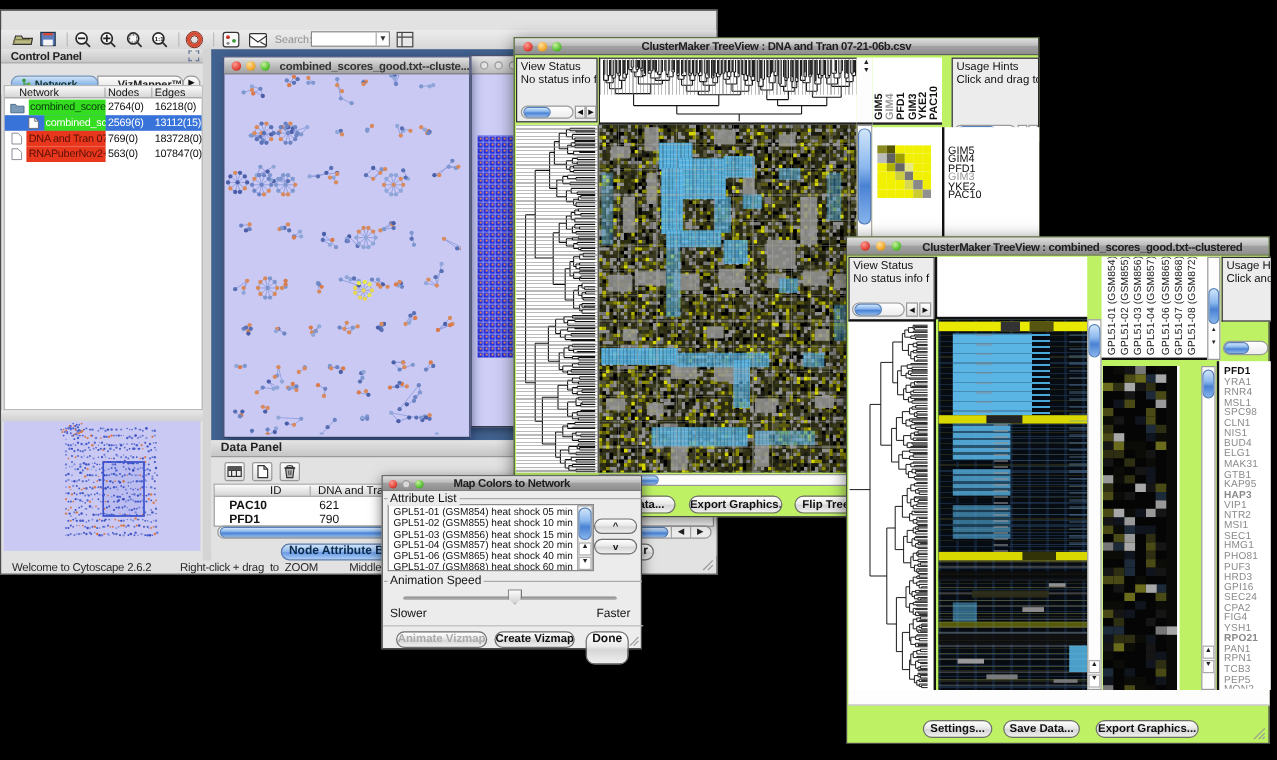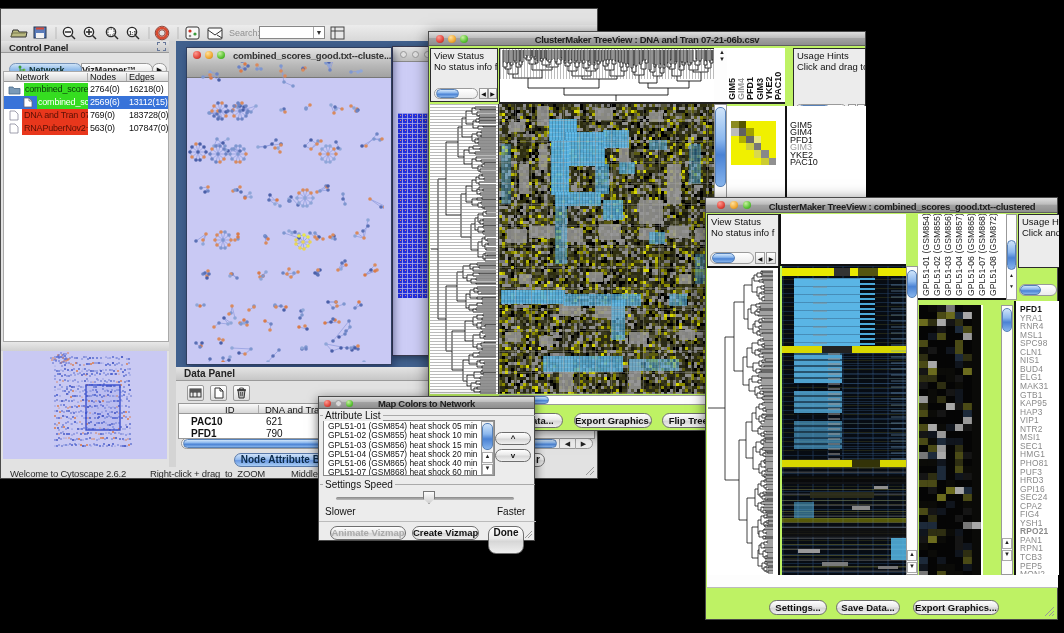--- a/index.html
+++ b/index.html
@@ -69,21 +69,21 @@
   <div class="abs" style="left:258px;top:1px;width:66px;height:13px;background:#fff;border:1px solid #888"></div>
   <div class="abs" style="left:312px;top:2px;width:11px;height:11px;font-size:7px;color:#333;text-align:center;line-height:11px;border-left:1px solid #aaa">▼</div>
  </div>
 
  <div class="abs" style="left:0px;top:32px;width:172px;height:12px;background:linear-gradient(#e4e4e4,#c6c6c6);border-bottom:1px solid #9a9a9a">
   <div class="abs" style="left:8px;top:1px;font-size:9.5px;font-weight:bold;color:#222;letter-spacing:-0.2px">Control Panel</div>
   <div class="abs" style="left:156px;top:1px;width:9px;height:9px;border:1px dashed #667799"></div>
  </div>
 
  <div class="abs" style="left:0px;top:44px;width:172px;height:26px;background:#e2e2e2">
-  <div class="abs" style="left:80px;top:10px;width:72px;height:13px;background:linear-gradient(#fdfdfd,#e0e0e0);border:1px solid #9a9a9a;border-radius:0 7px 7px 0;text-align:left;font-size:9px;font-weight:bold;color:#222;line-height:12px">VizMapper™</div>
+  <div class="abs" style="left:80px;top:10px;width:72px;height:13px;background:linear-gradient(#fdfdfd,#e0e0e0);border:1px solid #9a9a9a;border-radius:0 7px 7px 0;text-align:right;font-size:9px;font-weight:bold;color:#222;line-height:12px">VizMapper™</div>
   <div class="abs" style="left:8px;top:10px;width:73px;height:13px;background:linear-gradient(#cde2f7,#93bdea 50%,#7aaae2);border:1px solid #7795bb;border-radius:7px;text-align:center;font-size:9px;font-weight:bold;color:#133;line-height:12px">&nbsp;Network</div>
   <svg class="abs" style="left:16px;top:12px" width="10" height="10">
         <circle cx="3" cy="2" r="1.5" fill="#3a9a3a"></circle>
         <circle cx="3" cy="8" r="1.5" fill="#3a9a3a"></circle>
         <circle cx="7" cy="5" r="1.5" fill="#6ab84a"></circle>
         <path d="M3 2 L3 8 M3 5 L7 5" stroke="#3a9a3a" stroke-width="1" fill="none"></path>
       </svg>
   <div class="abs" style="left:151px;top:10px;width:15px;height:13px;background:linear-gradient(#fdfdfd,#e0e0e0);border:1px solid #9a9a9a;border-radius:7px;font-size:7px;line-height:12px;color:#111;text-align:center">▶</div>
  </div>
 
@@ -740,21 +740,21 @@
   <div class="abs" style="left:216px;top:5px;width:180px;height:310px;background:#cdcdf6;border:1px solid #3a3a50;box-shadow:0 2px 6px rgba(0,0,0,.4)">
    <div class="abs" style="left:0px;top:0px;width:100%;height:15px;background:linear-gradient(#e6e6e6,#bdbdbd);border-bottom:1px solid #888">
     <div class="tl" style="left:7px;top:4px;width:7px;height:7px;background:#e0e0e0;border:1px solid #999"></div>
     <div class="tl" style="left:19px;top:4px;width:7px;height:7px;background:#e0e0e0;border:1px solid #999"></div>
     <div class="tl" style="left:31px;top:4px;width:7px;height:7px;background:#e0e0e0;border:1px solid #999"></div>
    </div>
    <div class="abs" style="left:5px;top:66px;width:170px;height:185px;background-color:#2330dd;background-image:radial-gradient(circle 1px at 2.5px 2.5px,#e8885a 90%,rgba(0,0,0,0) 100%),repeating-linear-gradient(90deg,rgba(170,170,230,0) 0 4px,rgba(175,175,235,.8) 4px 5px),repeating-linear-gradient(0deg,rgba(170,170,230,0) 0 4px,rgba(175,175,235,.8) 4px 5px);background-size:5px 5px,5px 5px,5px 5px"></div>
   </div>
 
   <div class="abs" style="left:10px;top:6px;width:206px;height:318px;background:#c9c9f4;border:1px solid #2f3f5f;box-shadow:2px 3px 8px rgba(10,20,60,.5)">
-   <div class="abs" style="left:0px;top:0px;width:100%;height:30px;background:linear-gradient(#e2e2e2,#b8b8b8 60%,#a2a2a2);border-bottom:1px solid #777">
+   <div class="abs" style="left:0px;top:0px;width:100%;height:14px;background:linear-gradient(#e2e2e2,#b8b8b8 60%,#a2a2a2);border-bottom:1px solid #777">
     <div class="tl" style="left:6px;top:2.5px;width:8px;height:8px;background:radial-gradient(circle at 35% 30%,#ff9a90,#e0443a 60%,#9c2a20)"></div>
     <div class="tl" style="left:18px;top:2.5px;width:8px;height:8px;background:radial-gradient(circle at 35% 30%,#ffe09a,#f0a832 60%,#b07a1a)"></div>
     <div class="tl" style="left:30px;top:2.5px;width:8px;height:8px;background:radial-gradient(circle at 35% 30%,#c8f0a0,#58c232 60%,#3a8c20)"></div>
     <div class="abs" style="left:46px;top:1.5px;font-size:9.5px;font-weight:bold;color:#333;white-space:nowrap;letter-spacing:-0.2px">combined_scores_good.txt--cluste...</div>
    </div>
    <div class="abs" style="left:1px;top:14px;width:202px;height:302px;overflow:hidden">
           <svg width="196" height="300">
             <path d="M22 10L29 12M29 12L31 18M29 12L23 16M31 18L22 13M22 13L15 15M51 5L53 9M51 5L57 7M57 7L60 4M53 9L57 2M57 2L54 -1M69 7L73 7M73 7L69 3M93 4L93 9M93 9L97 14M93 4L96 20M96 20L105 24M115 6L117 6M117 6L115 7M115 6L115 8M142 8L141 3M142 8L138 1M142 8L141 0M142 8L146 -4M141 3L150 -5M173 9L170 10M173 9L163 10M22 51L29 52M29 52L31 55M29 52L21 51M29 52L30 49M21 51L38 50M47 44L45 48M47 44L50 45M50 45L53 43M53 43L52 44M68 44L63 50M68 44L55 48M63 50L59 51M59 51L56 45M63 50L51 43M96 47L97 50M97 50L93 48M118 47L118 46M118 47L122 43M146 51L148 47M146 51L143 43M146 51L147 45M147 45L154 47M168 49L169 47M168 49L166 46M166 46L163 44M163 44L170 48M168 49L169 49M26 84L29 77M26 84L40 77M29 77L37 84M26 84L35 81M52 89L46 87M52 89L40 89M46 87L38 88M70 85L77 85M77 85L84 82M84 82L88 78M70 85L93 82M93 83L90 86M90 86L92 90M90 86L87 86M123 87L117 84M117 84L123 78M123 87L130 79M123 87L133 79M123 78L129 82M152 87L150 86M152 87L148 80M174 84L178 84M174 84L186 77M186 77L192 78M186 77L194 77M178 84L189 72M20 129L17 130M17 130L20 125M20 125L13 126M45 129L49 128M49 128L53 130M49 128L47 128M47 128L52 125M62 131L57 135M57 135L63 135M57 135L57 136M82 133L81 138M81 138L89 138M81 138L87 142M82 133L92 144M103 135L101 137M101 137L101 139M101 139L102 139M103 135L110 143M129 130L132 129M129 130L138 124M132 129L140 128M132 129L139 125M138 124L140 124M155 132L155 137M155 132L157 142M182 137L193 145M193 145L197 145M197 145L206 151M193 145L210 154M182 137L217 154M18 172L15 178M18 172L15 182M18 172L8 179M50 172L50 177M50 172L50 175M50 177L47 178M77 174L77 174M77 174L78 175M78 175L80 177M77 174L78 181M104 171L111 172M111 172L111 176M104 171L107 170M107 170L101 169M111 176L96 171M127 175L122 171M127 175L127 171M127 171L131 175M131 175L129 177M127 171L135 177M146 174L147 177M146 174L145 173M145 173L144 176M146 174L142 175M167 174L176 176M176 176L169 171M176 176L175 169M175 169L180 164M176 176L180 158M19 214L15 212M19 214L20 209M15 212L17 211M19 214L19 216M19 216L21 212M49 216L44 212M49 216L43 212M44 212L42 214M78 210L72 215M72 215L73 217M78 210L75 214M73 217L71 211M75 214L75 214M106 211L103 215M106 211L99 212M103 215L95 211M99 212L101 207M103 215L110 210M129 212L132 208M132 208L130 213M132 208L130 209M129 212L127 211M129 212L130 208M153 207L154 201M154 201L150 208M150 208L158 203M153 207L157 199M177 213L183 208M177 213L189 208M177 213L187 203M177 213L187 209M16 243L12 244M12 244L9 243M44 244L43 251M43 251L41 252M44 244L47 256M66 244L66 245M66 245L61 248M87 244L87 243M87 243L88 245M87 244L93 244M87 244L98 245M98 245L96 248M113 249L115 248M115 248L114 253M114 253L112 256M145 246L140 240M140 240L148 240M145 246L149 244M140 240L148 240M145 246L156 242M167 246L173 243M167 246L171 240M26 265L31 261M31 261L40 262M40 262L36 256M36 256L43 261M52 261L56 261M56 261L53 262M56 261L59 263M56 261L59 260M52 261L56 258M77 259L83 262M83 262L82 268M111 265L119 267M119 267L117 264M137 261L143 260M137 261L147 258M147 258L145 257M137 261L151 260M161 259L162 265M162 265L158 269M162 265L157 272M157 272L151 275M161 259L145 279M13 284L12 285M12 285L14 281M12 285L8 281M33 281L35 278M35 278L31 277M63 287L57 292M57 292L51 291M63 287L44 286M91 288L85 294M85 294L80 300M114 287L118 285M118 285L114 286M118 285L118 287M138 282L144 289M144 289L153 286M138 282L159 286M166 285L170 287M166 285L167 286M166 285L170 284M170 284L164 288M170 287L163 286M18 309L24 303M18 309L22 297M40 302L35 300M35 300L35 296M35 300L41 298M40 302L42 295M69 304L66 309M69 304L62 310M66 309L62 306M62 306L71 303M62 310L80 307M99 307L107 306M99 307L106 303M107 306L112 307M124 309L116 315M116 315L118 316M116 315L119 320M148 307L151 313M148 307L159 312M175 305L179 306M175 305L176 300M175 305L173 305M23 318L26 317M23 318L23 321M23 318L16 319M26 317L18 315M23 321L19 316M49 324L55 324M49 324L53 326M49 324L50 328M55 324L51 332M49 324L49 328M73 325L77 323M73 325L80 320M80 320L77 316M77 323L70 315M77 316L72 314M99 326L107 325M107 325L113 331M113 331L111 331M99 326L117 331M107 325L118 335M128 318L122 322M122 322L122 325M128 318L123 331M122 322L127 333M123 331L124 339M154 323L152 325M152 325L159 329M154 323L159 331M159 329L156 334M26 336L19 334M19 334L24 336M24 336L17 338M54 342L57 347M54 342L64 345M81 339L77 337M77 337L75 338M81 339L79 342M79 342L72 343M77 337L66 347M108 344L105 346M108 344L99 347M99 347L93 349M108 344L96 346M129 339L120 338M129 339L128 337M129 339L128 333M158 343L164 345M158 343L157 345M157 345L156 348M177 336L180 335M180 335L178 331M21 357L16 356M21 357L20 359M16 356L20 355M21 357L22 351M45 361L50 354M45 361L41 350M50 354L50 349M73 354L73 351M73 354L73 350M73 354L71 349M93 358L97 354M97 354L100 351M115 352L123 350M115 352L119 344M115 352L119 344M119 344L119 345M143 360L139 359M143 360L145 357M163 352L161 352M163 352L156 355M161 352L163 350M156 355L168 353M32 49L40 49M40 49L38 54M32 49L38 54M38 54L34 57M32 49L34 57M34 57L30 57M32 49L30 57M30 57L26 54M32 49L26 54M26 54L24 49M32 49L24 49M24 49L26 44M32 49L26 44M26 44L30 41M32 49L30 41M30 41L34 41M32 49L34 41M34 41L38 44M32 49L38 44M38 44L40 49M52 49L60 49M60 49L58 54M52 49L58 54M58 54L54 57M52 49L54 57M54 57L50 57M52 49L50 57M50 57L46 54M52 49L46 54M46 54L44 49M52 49L44 49M44 49L46 44M52 49L46 44M46 44L50 41M52 49L50 41M50 41L54 41M52 49L54 41M54 41L58 44M52 49L58 44M58 44L60 49M10 90L18 90M18 90L16 95M10 90L16 95M16 95L12 98M10 90L12 98M12 98L8 98M10 90L8 98M8 98L4 95M10 90L4 95M4 95L2 90M10 90L2 90M2 90L4 85M10 90L4 85M4 85L8 82M10 90L8 82M8 82L12 82M10 90L12 82M12 82L16 85M10 90L16 85M16 85L18 90M30 92L38 92M38 92L36 97M30 92L36 97M36 97L32 100M30 92L32 100M32 100L28 100M30 92L28 100M28 100L24 97M30 92L24 97M24 97L22 92M30 92L22 92M22 92L24 87M30 92L24 87M24 87L28 84M30 92L28 84M28 84L32 84M30 92L32 84M32 84L36 87M30 92L36 87M36 87L38 92M50 92L58 92M58 92L56 97M50 92L56 97M56 97L52 100M50 92L52 100M52 100L48 100M50 92L48 100M48 100L44 97M50 92L44 97M44 97L42 92M50 92L42 92M42 92L44 87M50 92L44 87M44 87L48 84M50 92L48 84M48 84L52 84M50 92L52 84M52 84L56 87M50 92L56 87M56 87L58 92M140 92L148 92M148 92L146 97M140 92L146 97M146 97L142 100M140 92L142 100M142 100L138 100M140 92L138 100M138 100L134 97M140 92L134 97M134 97L132 92M140 92L132 92M132 92L134 87M140 92L134 87M134 87L138 84M140 92L138 84M138 84L142 84M140 92L142 84M142 84L146 87M140 92L146 87M146 87L148 92M35 178L43 178M43 178L41 183M35 178L41 183M41 183L37 186M35 178L37 186M37 186L33 186M35 178L33 186M33 186L29 183M35 178L29 183M29 183L27 178M35 178L27 178M27 178L29 173M35 178L29 173M29 173L33 170M35 178L33 170M33 170L37 170M35 178L37 170M37 170L41 173M35 178L41 173M41 173L43 178M117 136L125 136M125 136L123 141M117 136L123 141M123 141L119 144M117 136L119 144M119 144L115 144M117 136L115 144M115 144L111 141M117 136L111 141M111 141L109 136M117 136L109 136M109 136L111 131M117 136L111 131M111 131L115 128M117 136L115 128M115 128L119 128M117 136L119 128M119 128L123 131M117 136L123 131M123 131L125 136M115 180L122 180M122 180L120 184M115 180L120 184M120 184L116 187M115 180L116 187M116 187L112 186M115 180L112 186M112 186L108 182M115 180L108 182M108 182L108 178M115 180L108 178M108 178L111 174M115 180L111 174M111 174L116 173M115 180L116 173M116 173L120 175M115 180L120 175M120 175L122 180" stroke="#8c9add" stroke-width="0.7" fill="none"></path>
             <circle cx="22" cy="10" r="1.8" fill="#8fa6d8"></circle>
             <circle cx="29" cy="12" r="1.8" fill="#6d84c4"></circle>
@@ -1855,21 +1855,21 @@
         <div style="position:absolute;left:4px;top:17.1px;font-size:8.4px;font-weight:400;color:#8a8a8a;letter-spacing:0.2px">RNR4</div>
         <div style="position:absolute;left:4px;top:25.7px;font-size:8.4px;font-weight:400;color:#8a8a8a;letter-spacing:0.2px">MSL1</div>
         <div style="position:absolute;left:4px;top:34.2px;font-size:8.4px;font-weight:400;color:#8a8a8a;letter-spacing:0.2px">SPC98</div>
         <div style="position:absolute;left:4px;top:42.8px;font-size:8.4px;font-weight:400;color:#8a8a8a;letter-spacing:0.2px">CLN1</div>
         <div style="position:absolute;left:4px;top:51.3px;font-size:8.4px;font-weight:400;color:#8a8a8a;letter-spacing:0.2px">NIS1</div>
         <div style="position:absolute;left:4px;top:59.8px;font-size:8.4px;font-weight:400;color:#8a8a8a;letter-spacing:0.2px">BUD4</div>
         <div style="position:absolute;left:4px;top:68.4px;font-size:8.4px;font-weight:400;color:#8a8a8a;letter-spacing:0.2px">ELG1</div>
         <div style="position:absolute;left:4px;top:76.9px;font-size:8.4px;font-weight:400;color:#8a8a8a;letter-spacing:0.2px">MAK31</div>
         <div style="position:absolute;left:4px;top:85.5px;font-size:8.4px;font-weight:400;color:#8a8a8a;letter-spacing:0.2px">GTB1</div>
         <div style="position:absolute;left:4px;top:94.0px;font-size:8.4px;font-weight:400;color:#8a8a8a;letter-spacing:0.2px">KAP95</div>
-        <div style="position:absolute;left:4px;top:102.6px;font-size:8.4px;font-weight:400;color:#8a8a8a;letter-spacing:0.2px">HAP3</div>
+        <div style="position:absolute;left:4px;top:102.6px;font-size:8.4px;font-weight:700;color:#8a8a8a;letter-spacing:0.2px">HAP3</div>
         <div style="position:absolute;left:4px;top:111.1px;font-size:8.4px;font-weight:400;color:#8a8a8a;letter-spacing:0.2px">VIP1</div>
         <div style="position:absolute;left:4px;top:119.7px;font-size:8.4px;font-weight:400;color:#8a8a8a;letter-spacing:0.2px">NTR2</div>
         <div style="position:absolute;left:4px;top:128.2px;font-size:8.4px;font-weight:400;color:#8a8a8a;letter-spacing:0.2px">MSI1</div>
         <div style="position:absolute;left:4px;top:136.8px;font-size:8.4px;font-weight:400;color:#8a8a8a;letter-spacing:0.2px">SEC1</div>
         <div style="position:absolute;left:4px;top:145.3px;font-size:8.4px;font-weight:400;color:#8a8a8a;letter-spacing:0.2px">HMG1</div>
         <div style="position:absolute;left:4px;top:153.9px;font-size:8.4px;font-weight:400;color:#8a8a8a;letter-spacing:0.2px">PHO81</div>
         <div style="position:absolute;left:4px;top:162.5px;font-size:8.4px;font-weight:400;color:#8a8a8a;letter-spacing:0.2px">PUF3</div>
         <div style="position:absolute;left:4px;top:171.0px;font-size:8.4px;font-weight:400;color:#8a8a8a;letter-spacing:0.2px">HRD3</div>
         <div style="position:absolute;left:4px;top:179.6px;font-size:8.4px;font-weight:400;color:#8a8a8a;letter-spacing:0.2px">GPI16</div>
         <div style="position:absolute;left:4px;top:188.1px;font-size:8.4px;font-weight:400;color:#8a8a8a;letter-spacing:0.2px">SEC24</div>
@@ -1910,21 +1910,21 @@
       <div class="arow">GPL51-04 (GSM857) heat shock 20 min</div>
       <div class="arow">GPL51-06 (GSM865) heat shock 40 min</div>
       <div class="arow">GPL51-07 (GSM868) heat shock 60 min</div>
     </div>
  <div class="sqtrack" style="left:162px;top:24px;width:13px;height:54px;background:#f2f2f2"></div>
  <div class="bluethumb" style="left:163px;top:26px;width:11px;height:27px"></div>
  <div class="abs" style="left:163px;top:55px;width:11px;height:11px;background:#fff;border:1px solid #aaa;font-size:6px;text-align:center;color:#222">▲</div>
  <div class="abs" style="left:163px;top:67px;width:11px;height:11px;background:#fff;border:1px solid #aaa;font-size:6px;text-align:center;color:#222">▼</div>
  <div class="pill" style="left:176px;top:35px;width:36px;height:13px;font-size:8px;line-height:12px">^</div>
  <div class="pill" style="left:176px;top:52px;width:36px;height:13px;font-size:8px;line-height:11px">v</div>
- <div class="abs" style="left:4px;top:82px;font-size:10px;color:#111;background:#ececec;padding:0 2px;z-index:2">Settings Speed</div>
+ <div class="abs" style="left:4px;top:82px;font-size:10px;color:#111;background:#ececec;padding:0 2px;z-index:2">Animation Speed</div>
  <div class="abs" style="left:1px;top:87px;width:215px;height:36px;border-top:1px solid #aaa"></div>
  <div class="abs" style="left:17px;top:100px;width:178px;height:3px;background:linear-gradient(#888,#bbb);border-radius:2px"></div>
  <div class="abs" style="left:104px;top:94px;width:12px;height:13px;background:linear-gradient(#fdfdfd,#cfcfcf);border:1px solid #777;clip-path:polygon(0 0,100% 0,100% 58%,50% 100%,0 58%)"></div>
  <div class="abs" style="left:6px;top:109px;font-size:10px;color:#111">Slower</div>
  <div class="abs" style="left:178px;top:109px;font-size:10px;color:#111">Faster</div>
  <div class="abs" style="left:0px;top:124px;width:217px;height:1px;background:#bbb"></div>
  <div class="pill" style="left:11px;top:129px;width:76px;height:14px;font-size:9.5px;line-height:12px;color:#aaa">Animate Vizmap</div>
  <div class="pill" style="left:93px;top:129px;width:67px;height:14px;font-size:9.5px;line-height:12px">Create Vizmap</div>
  <div class="pill" style="left:169px;top:129px;width:36px;height:28px;font-size:10px;line-height:12px">Done</div>
  <svg class="abs" style="right:1px;bottom:1px" width="9" height="9">

